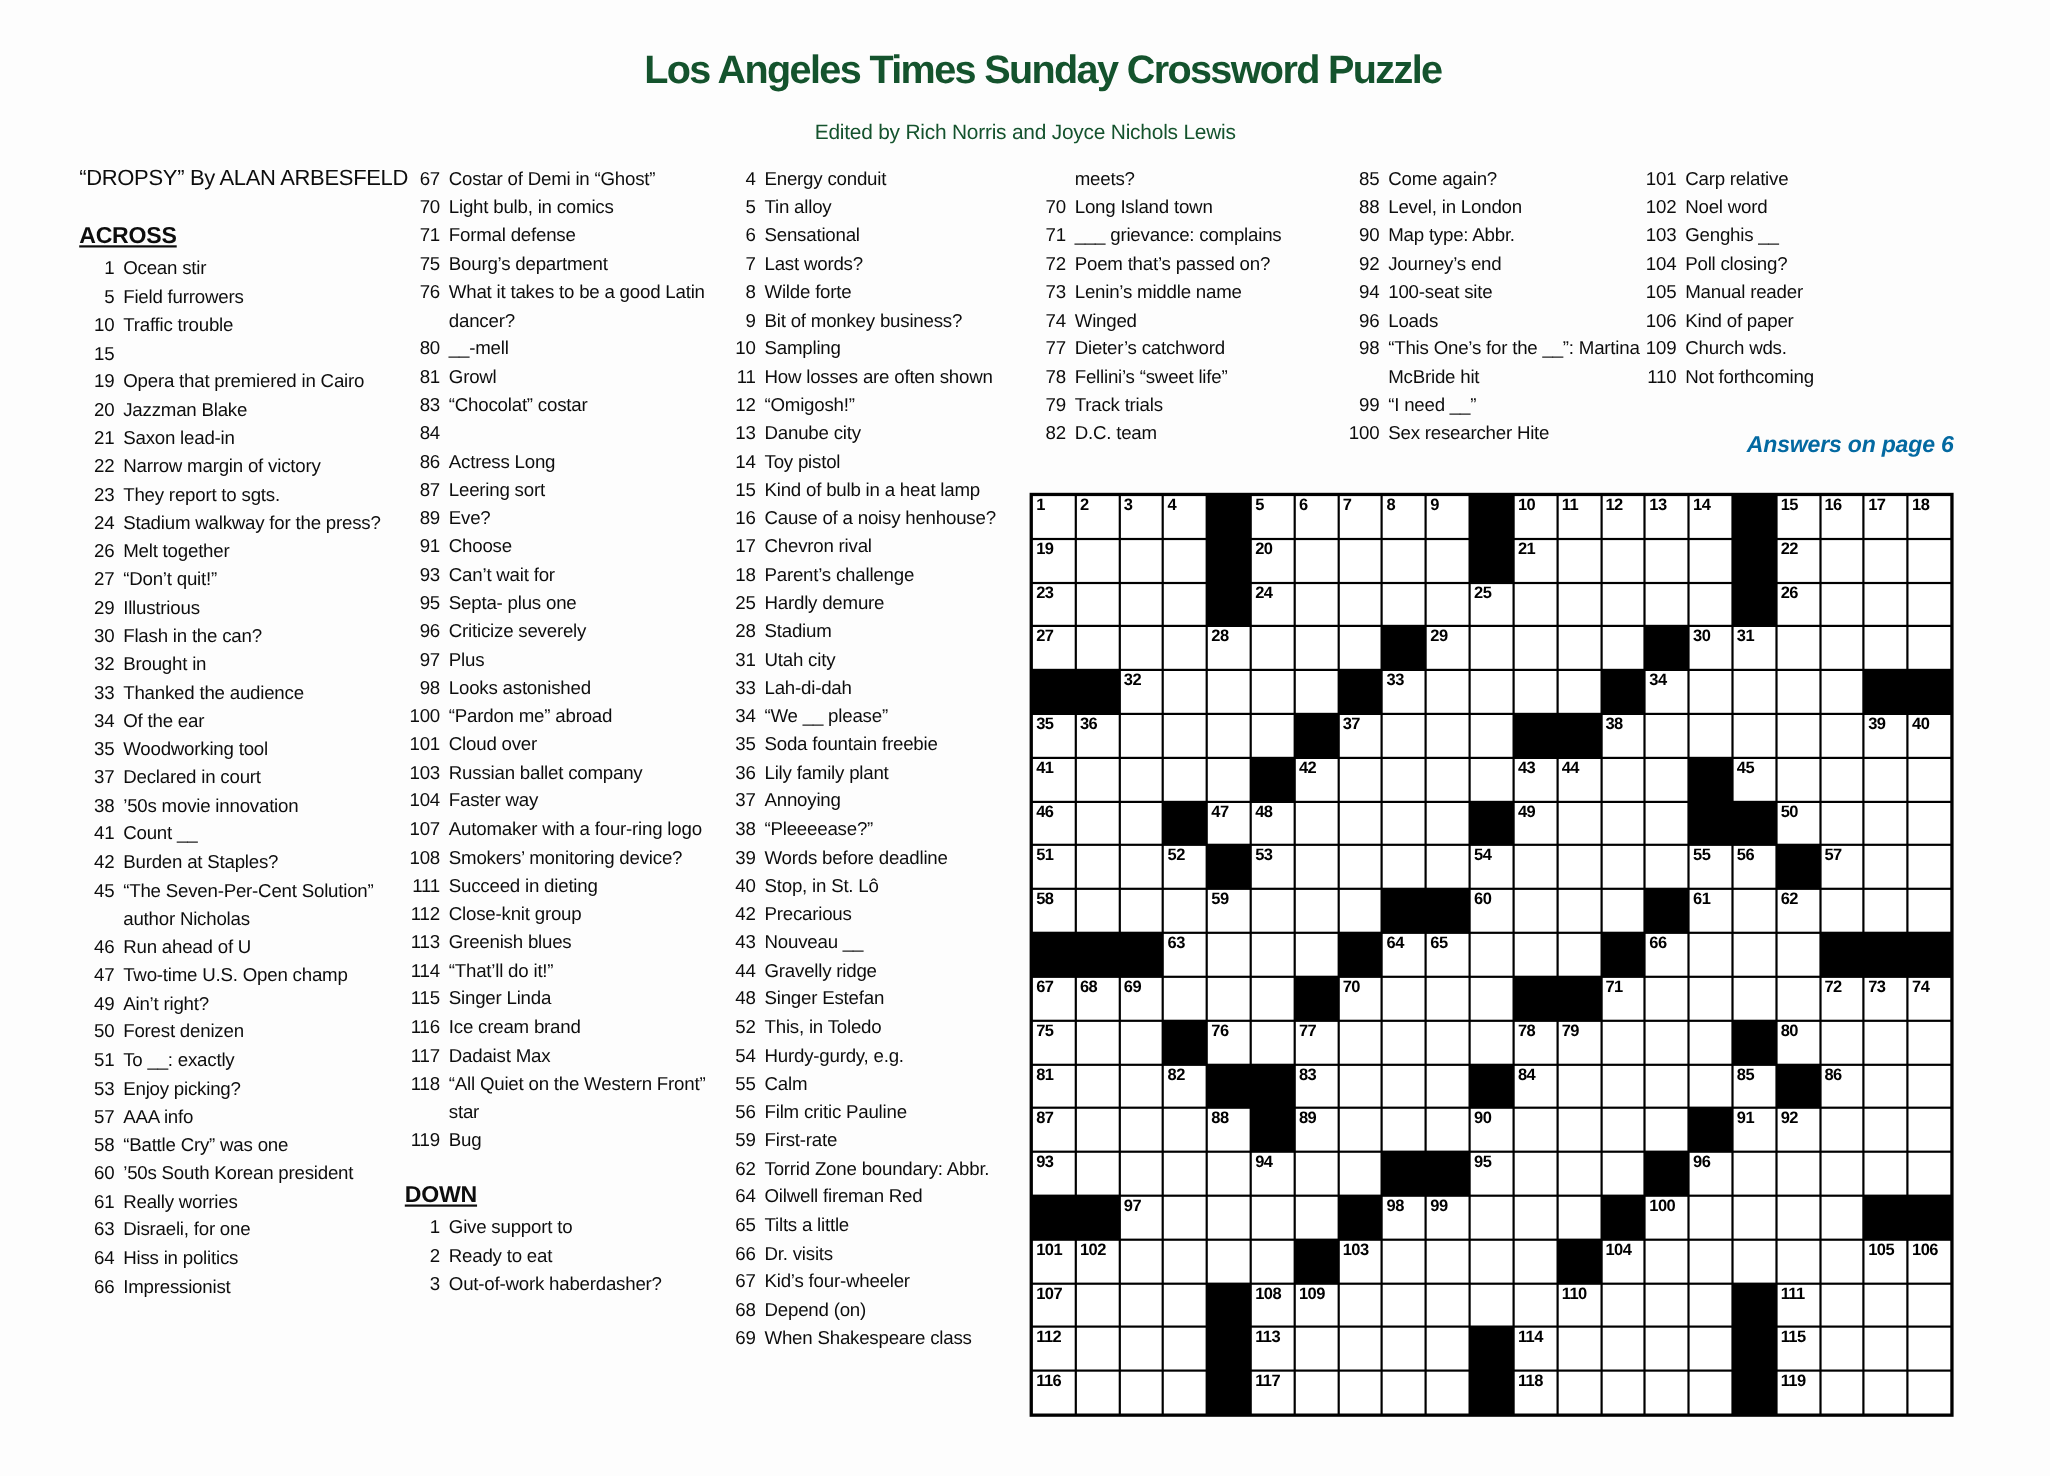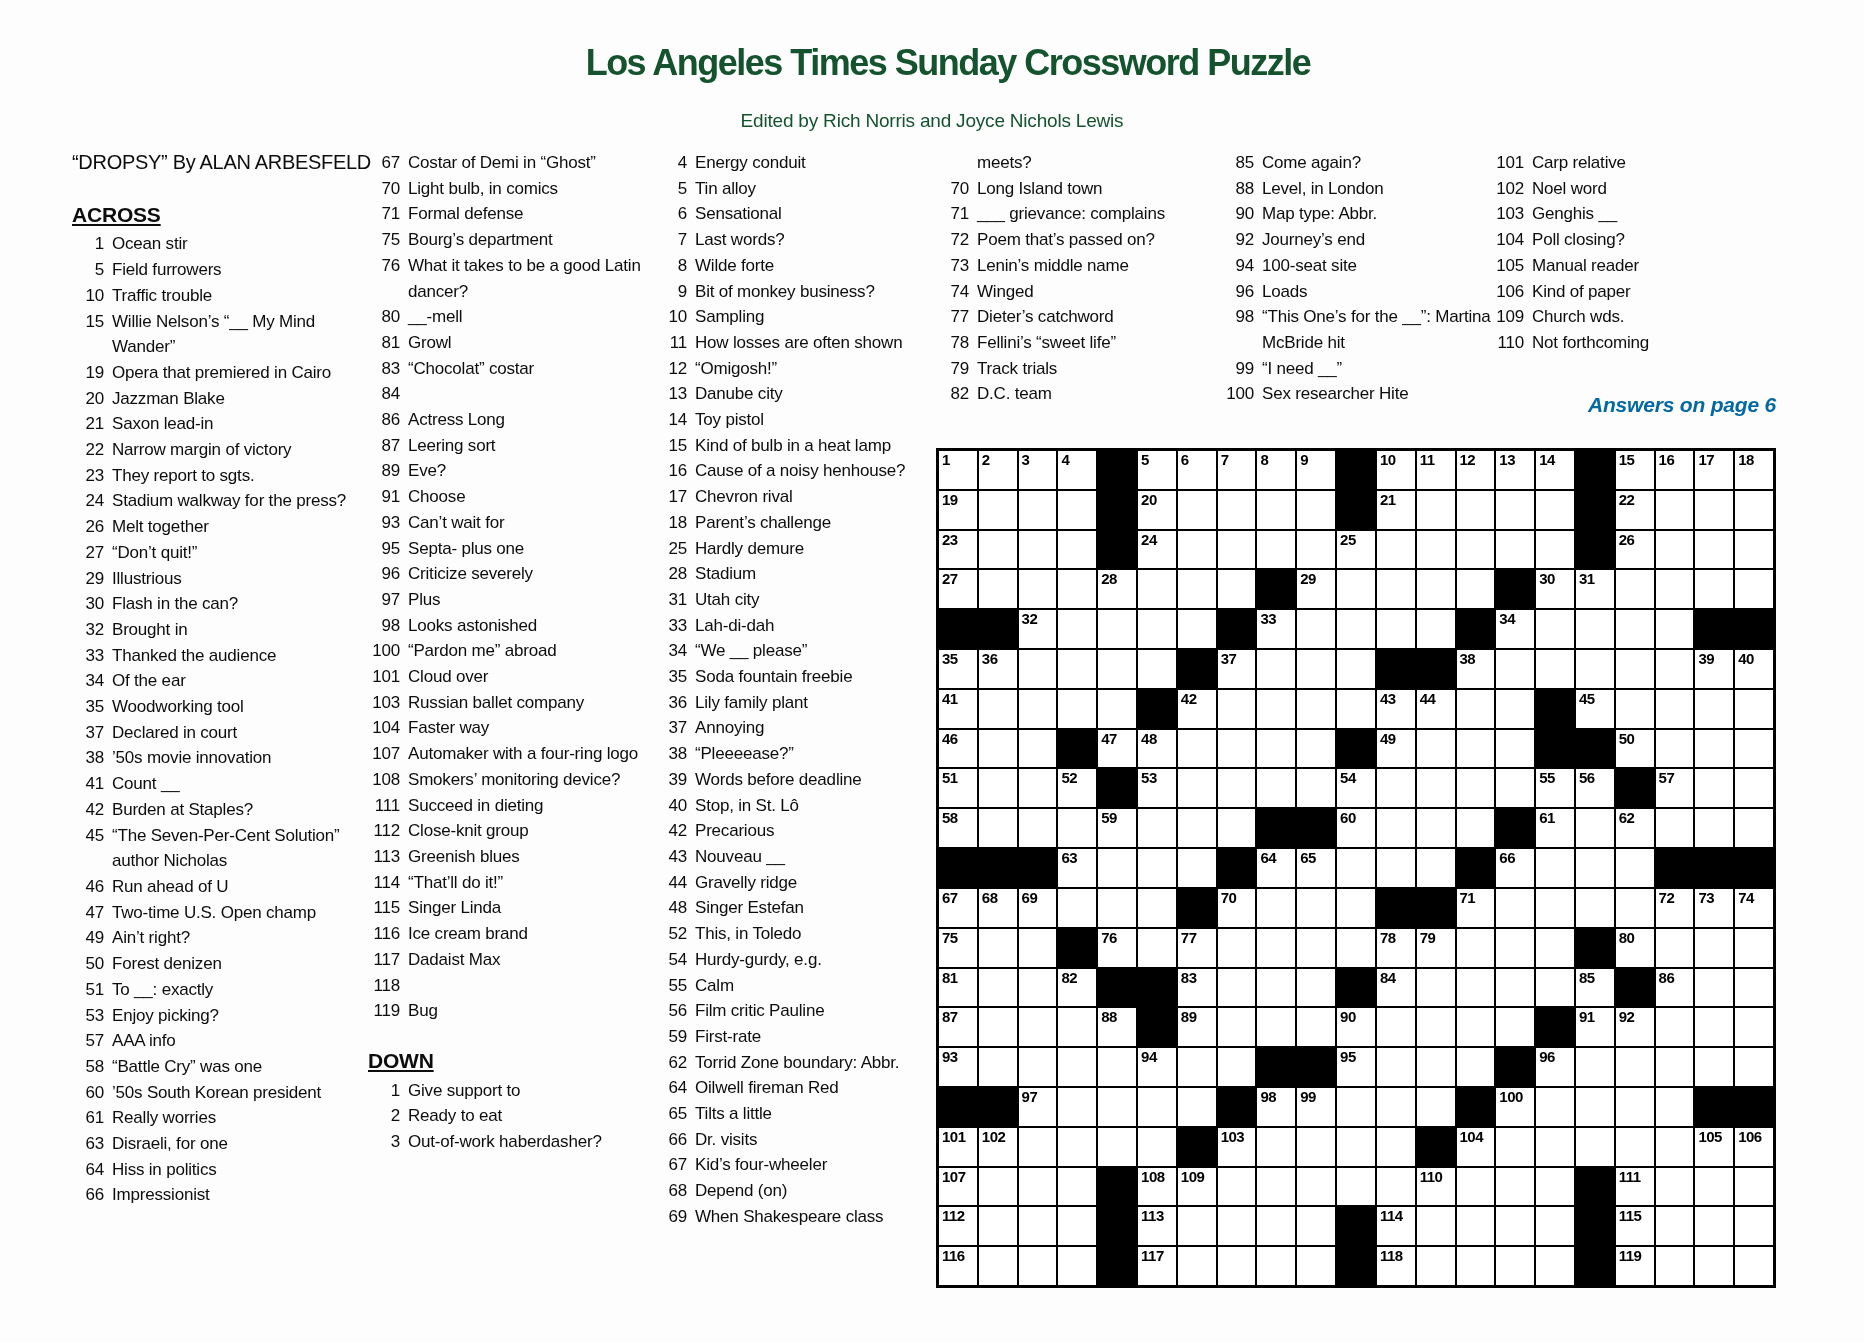--- a/index.html
+++ b/index.html
@@ -57,21 +57,20 @@
       <div class="clue">
         <span class="num">5</span>
         <span class="txt">Field furrowers</span>
       </div>
       <div class="clue">
         <span class="num">10</span>
         <span class="txt">Traffic trouble</span>
       </div>
       <div class="clue">
         <span class="num">15</span>
-        <span class="txt">Willie Nelson’s “__ My Mind Wander”</span>
       </div>
       <div class="clue">
         <span class="num">19</span>
         <span class="txt">Opera that premiered in Cairo</span>
       </div>
       <div class="clue">
         <span class="num">20</span>
         <span class="txt">Jazzman Blake</span>
       </div>
       <div class="clue">
@@ -314,20 +313,21 @@
       <div class="clue">
         <span class="num">116</span>
         <span class="txt">Ice cream brand</span>
       </div>
       <div class="clue">
         <span class="num">117</span>
         <span class="txt">Dadaist Max</span>
       </div>
       <div class="clue">
         <span class="num">118</span>
+        <span class="txt">“All Quiet on the Western Front” star</span>
       </div>
       <div class="clue">
         <span class="num">119</span>
         <span class="txt">Bug</span>
       </div>
       <div class="section-header down">DOWN</div>
       <div class="clue">
         <span class="num">1</span>
         <span class="txt">Give support to</span>
       </div>

